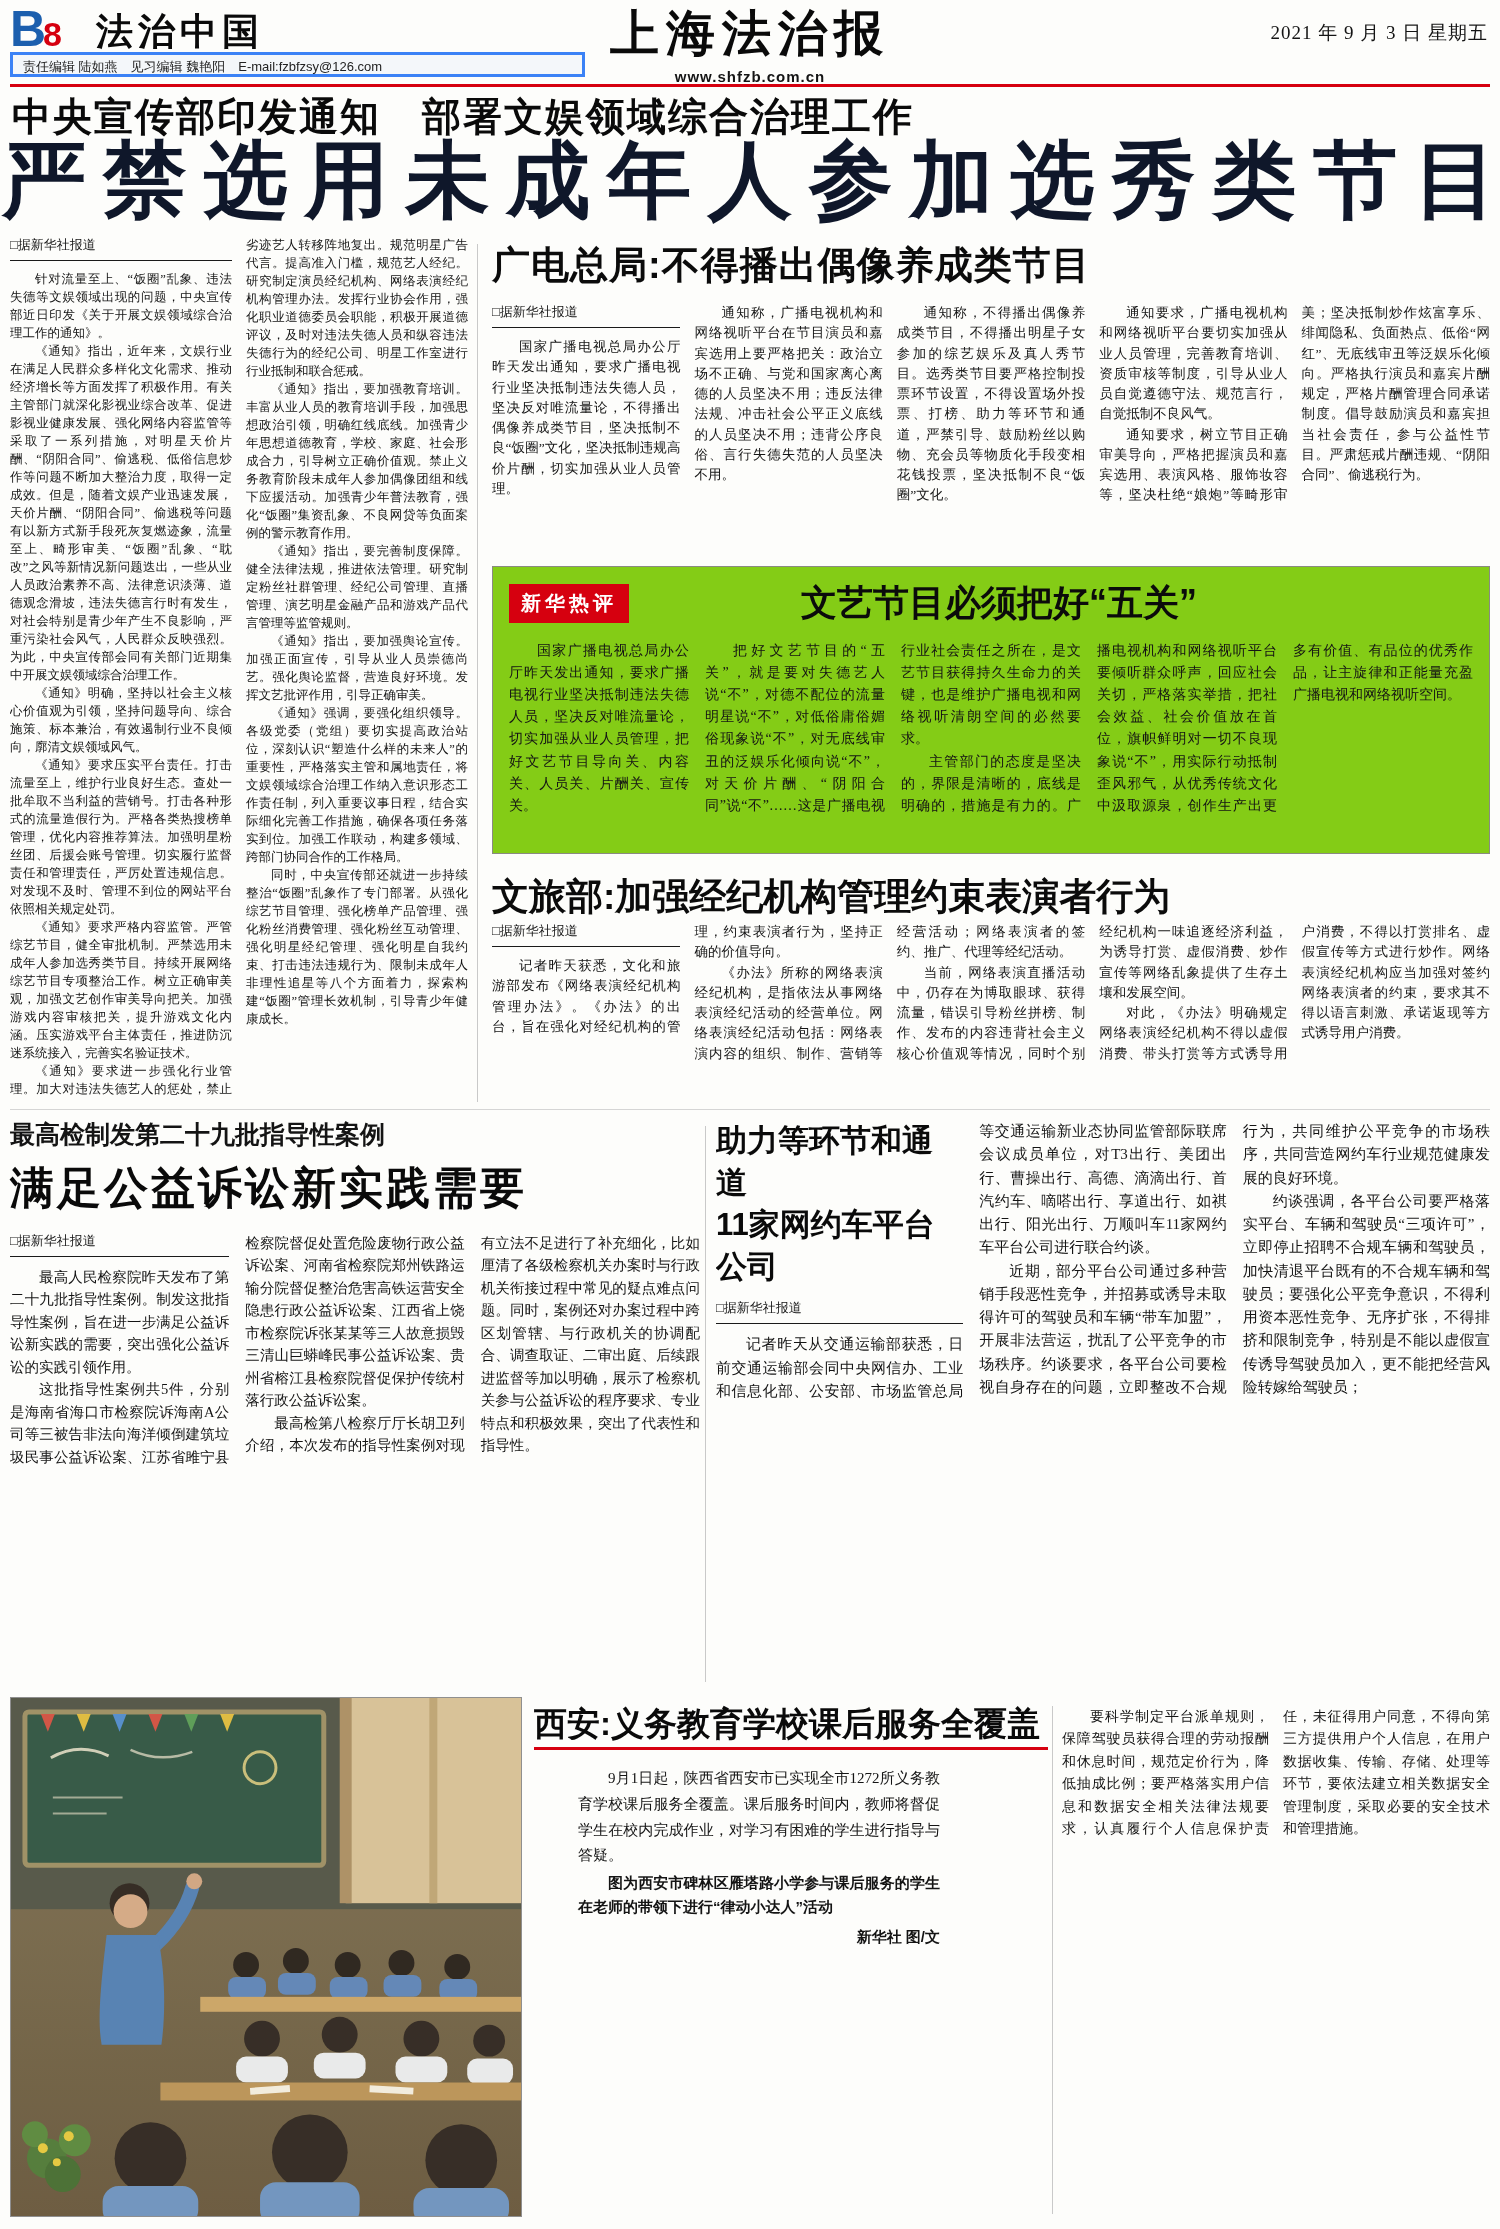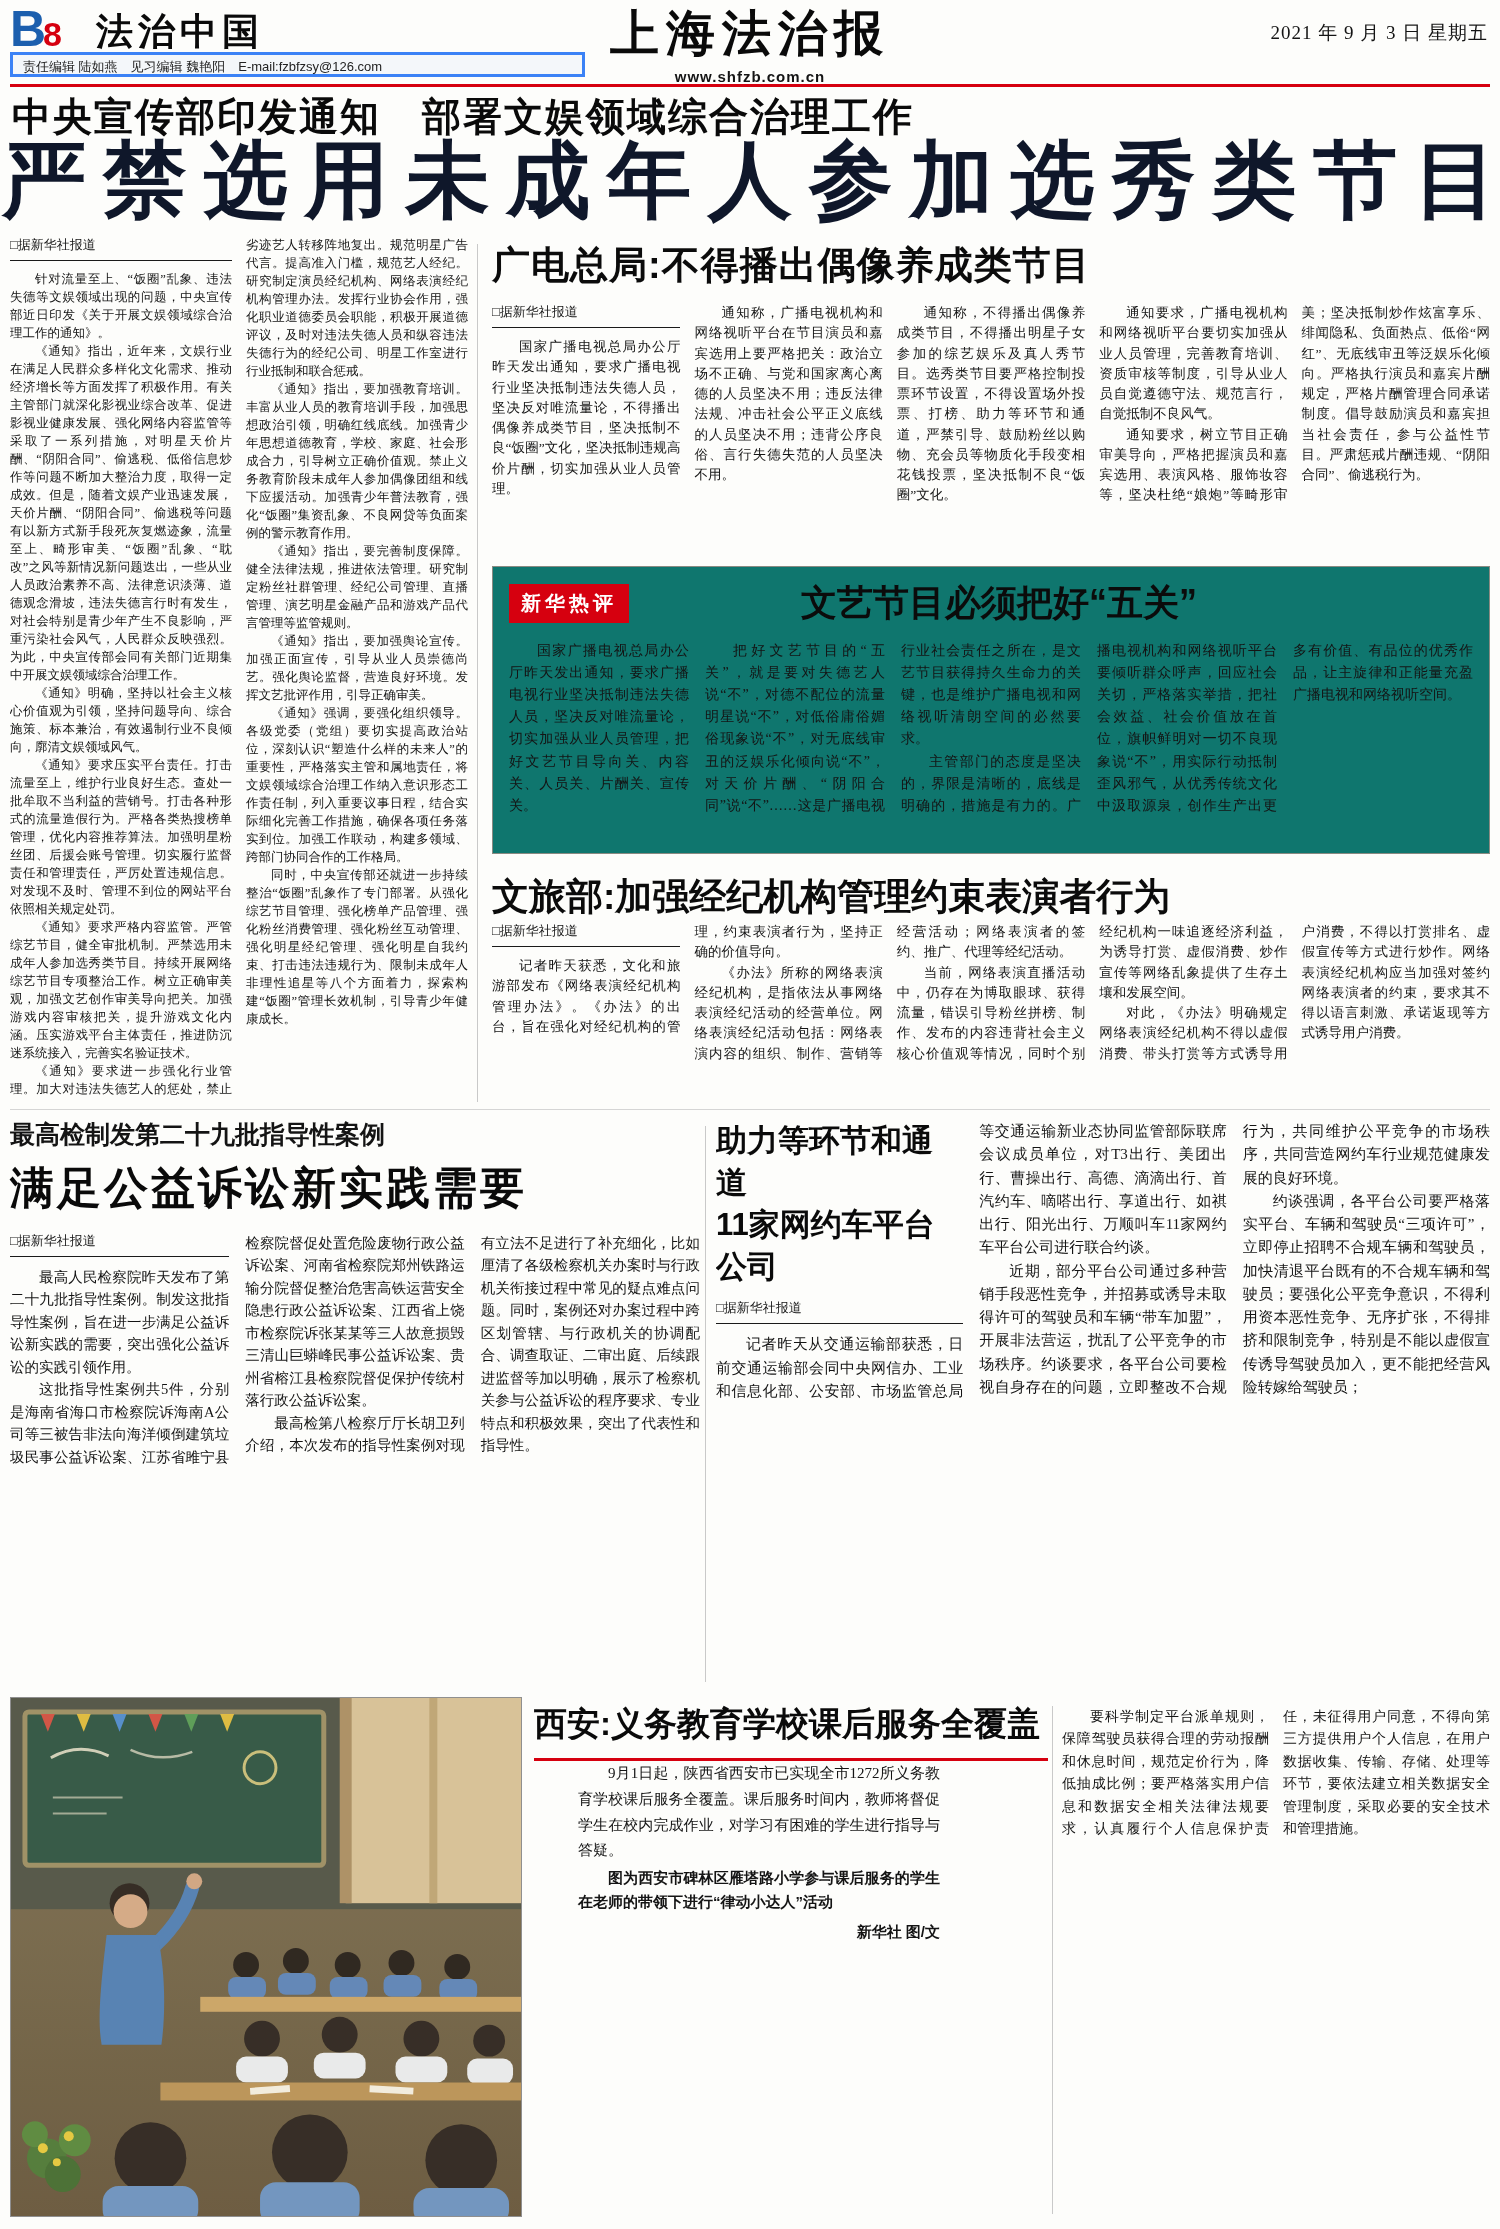--- a/index.html
+++ b/index.html
@@ -52,21 +52,21 @@
   .hr1 { position:absolute; left:10px; right:10px; top:1109px; height:1px; background:#d5d5d5; }
 
   
   .gd { position:absolute; left:492px; top:240px; width:998px; }
   .gd h2 { font-size:38px; margin-bottom:12px; letter-spacing:1px; }
   .gd .cols { column-count:5; column-gap:14px; }
   .gd .body { font-size:13.5px; line-height:1.5; }
 
   
   .hotbox { position:absolute; left:492px; top:566px; width:998px; height:288px;
-    border:1px solid #8a8a82; background:#0f766e; padding:12px 16px; }
+    border:1px solid #8a8a82; background:#84cc16; padding:12px 16px; }
   .hotbox-head { display:flex; align-items:center; margin-bottom:12px; }
   .badge { background:#d6000f; color:#fff; font-family:"Liberation Sans",sans-serif;
     font-weight:700; font-size:20px; padding:6px 12px; letter-spacing:4px; }
   .hotbox-title { flex:1; text-align:center; font-family:"Liberation Sans",sans-serif;
     font-weight:900; font-size:36px; color:#0b0b0b; }
   .badge-spacer { width:104px; }
   .hot-cols { column-count:5; column-gap:16px; }
   .hot-cols .body { font-size:14px; line-height:1.58; }
 
   
@@ -95,21 +95,21 @@
   .wbm2 .body { font-size:14px; line-height:1.6; }
 
   
   .photo { position:absolute; left:10px; top:1697px; width:512px; height:520px;
     border:1px solid #8f8f8f; overflow:hidden; }
   .photo svg { display:block; width:100%; height:100%; }
 
   
   .xian { position:absolute; left:534px; top:1702px; width:514px; }
   .xian-title { font-family:"Liberation Sans",sans-serif; font-weight:900; font-size:33px;
-    border-bottom:3px solid #d6000f; padding-bottom:11px; color:#0a0a0a; }
+    border-bottom:3px solid #d6000f; padding-bottom:0; margin-bottom:16px; color:#0a0a0a; }
   .xian-body { width:362px; margin-left:44px; font-size:15px; line-height:1.72; }
   .xian-caption { width:362px; margin-left:44px; margin-top:2px; font-family:"Liberation Sans",sans-serif;
     font-weight:700; font-size:15px; line-height:1.62; text-indent:2em; text-align:justify; }
   .xian-credit { width:362px; margin-left:44px; margin-top:8px; text-align:right;
     font-family:"Liberation Sans",sans-serif; font-weight:700; font-size:15px; }
 </style>
 </head>
 <body>
 
 <div class="page">

